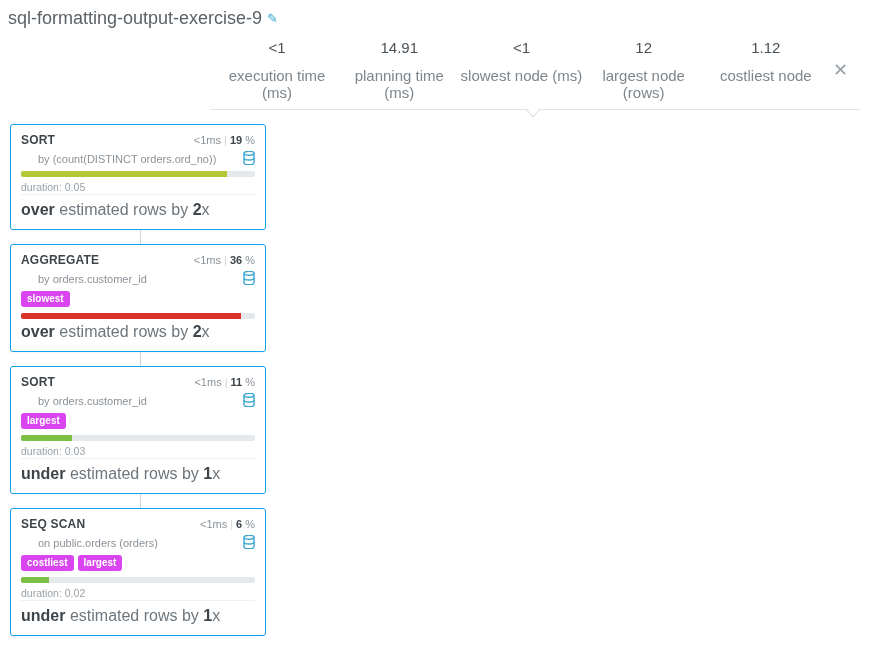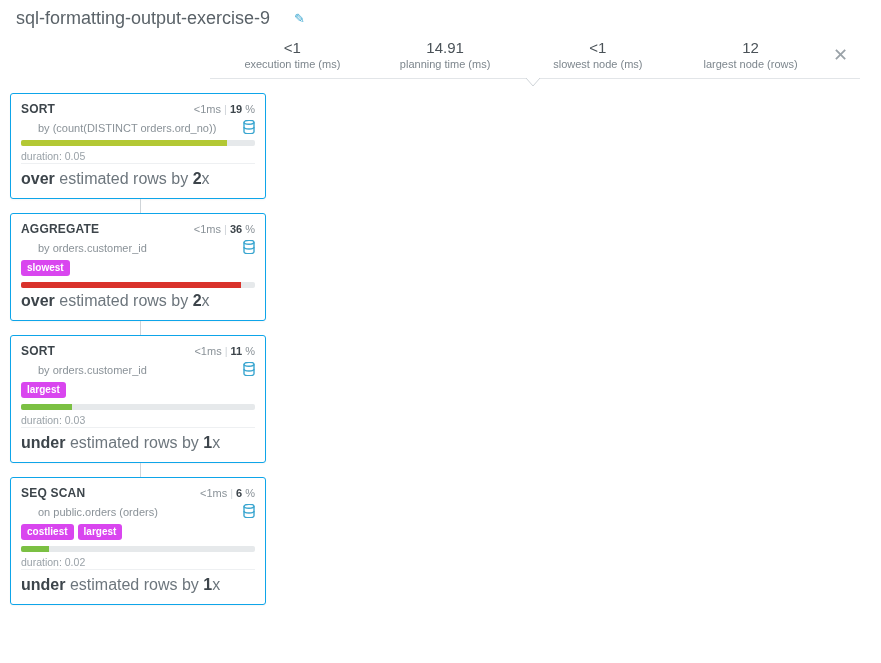--- a/index.html
+++ b/index.html
@@ -4,24 +4,24 @@
 <style>
   * { box-sizing: border-box; margin: 0; padding: 0; }
   body {
     font-family: -apple-system, BlinkMacSystemFont, "Segoe UI", Helvetica, Arial, sans-serif;
     background: #ffffff;
     color: #4a5258;
     font-size: 13px;
     width: 881px;
   }
   .title-row {
-    padding: 8px 16px 4px 16px;
+    padding: 8px 16px 4px 8px;
     display: flex;
     align-items: center;
-    gap: 24px;
+    gap: 5px;
   }
   .title-row h1 {
     font-size: 18px;
     font-weight: 400;
     color: #5a6268;
   }
   .pencil {
     color: #3aa6d0;
     cursor: pointer;
   }
@@ -37,23 +37,23 @@
   .stat {
     flex: 1;
     text-align: center;
   }
   .stat .val {
     font-size: 15px;
     color: #4a5258;
     font-weight: 400;
   }
   .stat .lbl {
-    font-size: 11px;
+    font-size: 15px;
     color: #7d868d;
-    margin-top: 2px;
+    margin-top: 11px;
   }
   .close-x {
     color: #9aa2a8;
     font-size: 18px;
     padding: 4px 6px;
     cursor: pointer;
     align-self: center;
   }
   .stats-pointer {
     position: absolute;
@@ -159,20 +159,24 @@
     <div class="lbl">planning time (ms)</div>
   </div>
   <div class="stat">
     <div class="val">&lt;1</div>
     <div class="lbl">slowest node (ms)</div>
   </div>
   <div class="stat">
     <div class="val">12</div>
     <div class="lbl">largest node (rows)</div>
   </div>
+  <div class="stat">
+    <div class="val">1.12</div>
+    <div class="lbl">costliest node</div>
+  </div>
   <div class="close-x">✕</div>
   <div class="stats-pointer">
     <svg width="14" height="8" viewBox="0 0 14 8">
         <path d="M0 0 L7 8 L14 0" fill="#fff" stroke="#cfd4d8" stroke-width="1"></path>
       </svg>
   </div>
 </div>
 
 <div class="nodes" id="nodes">
     <div class="node">

